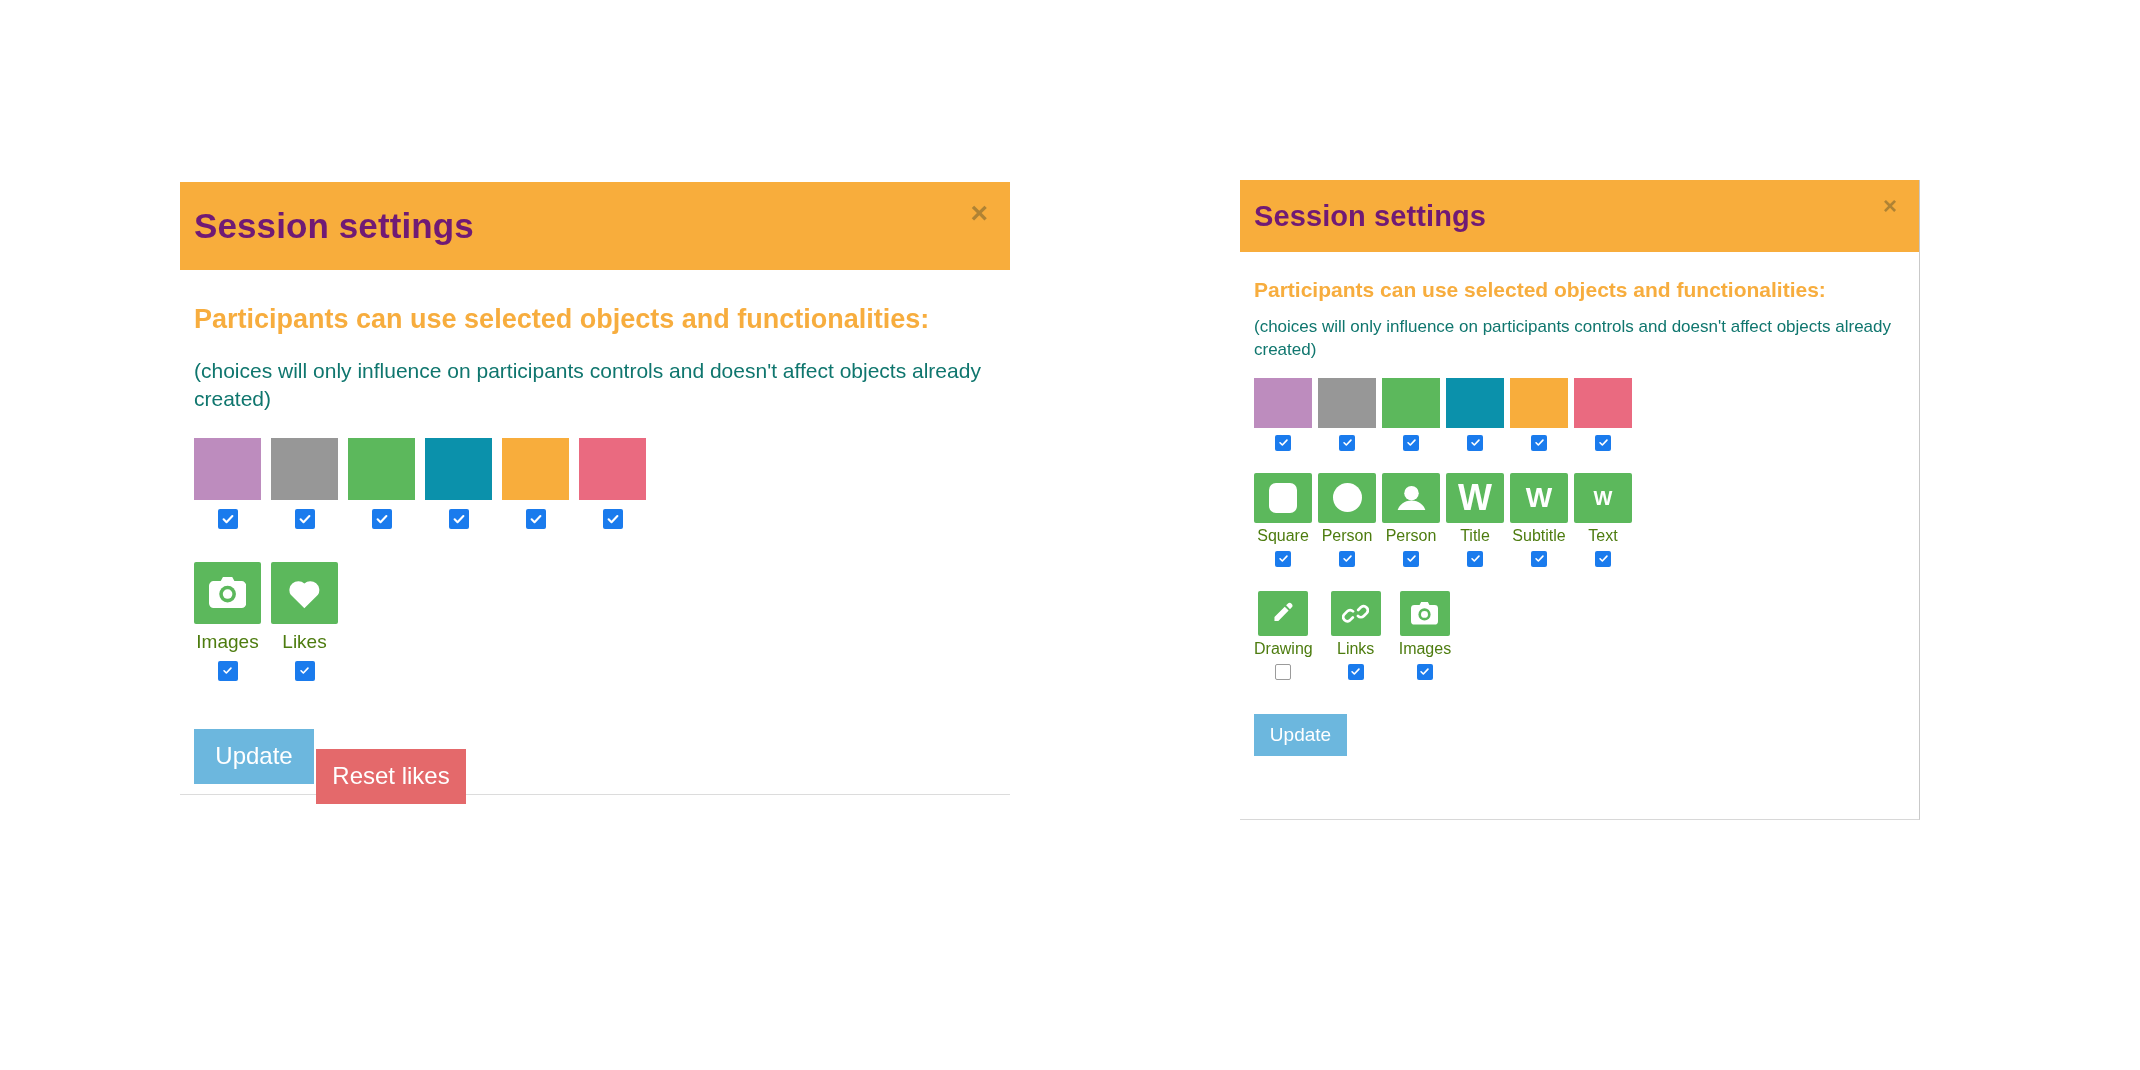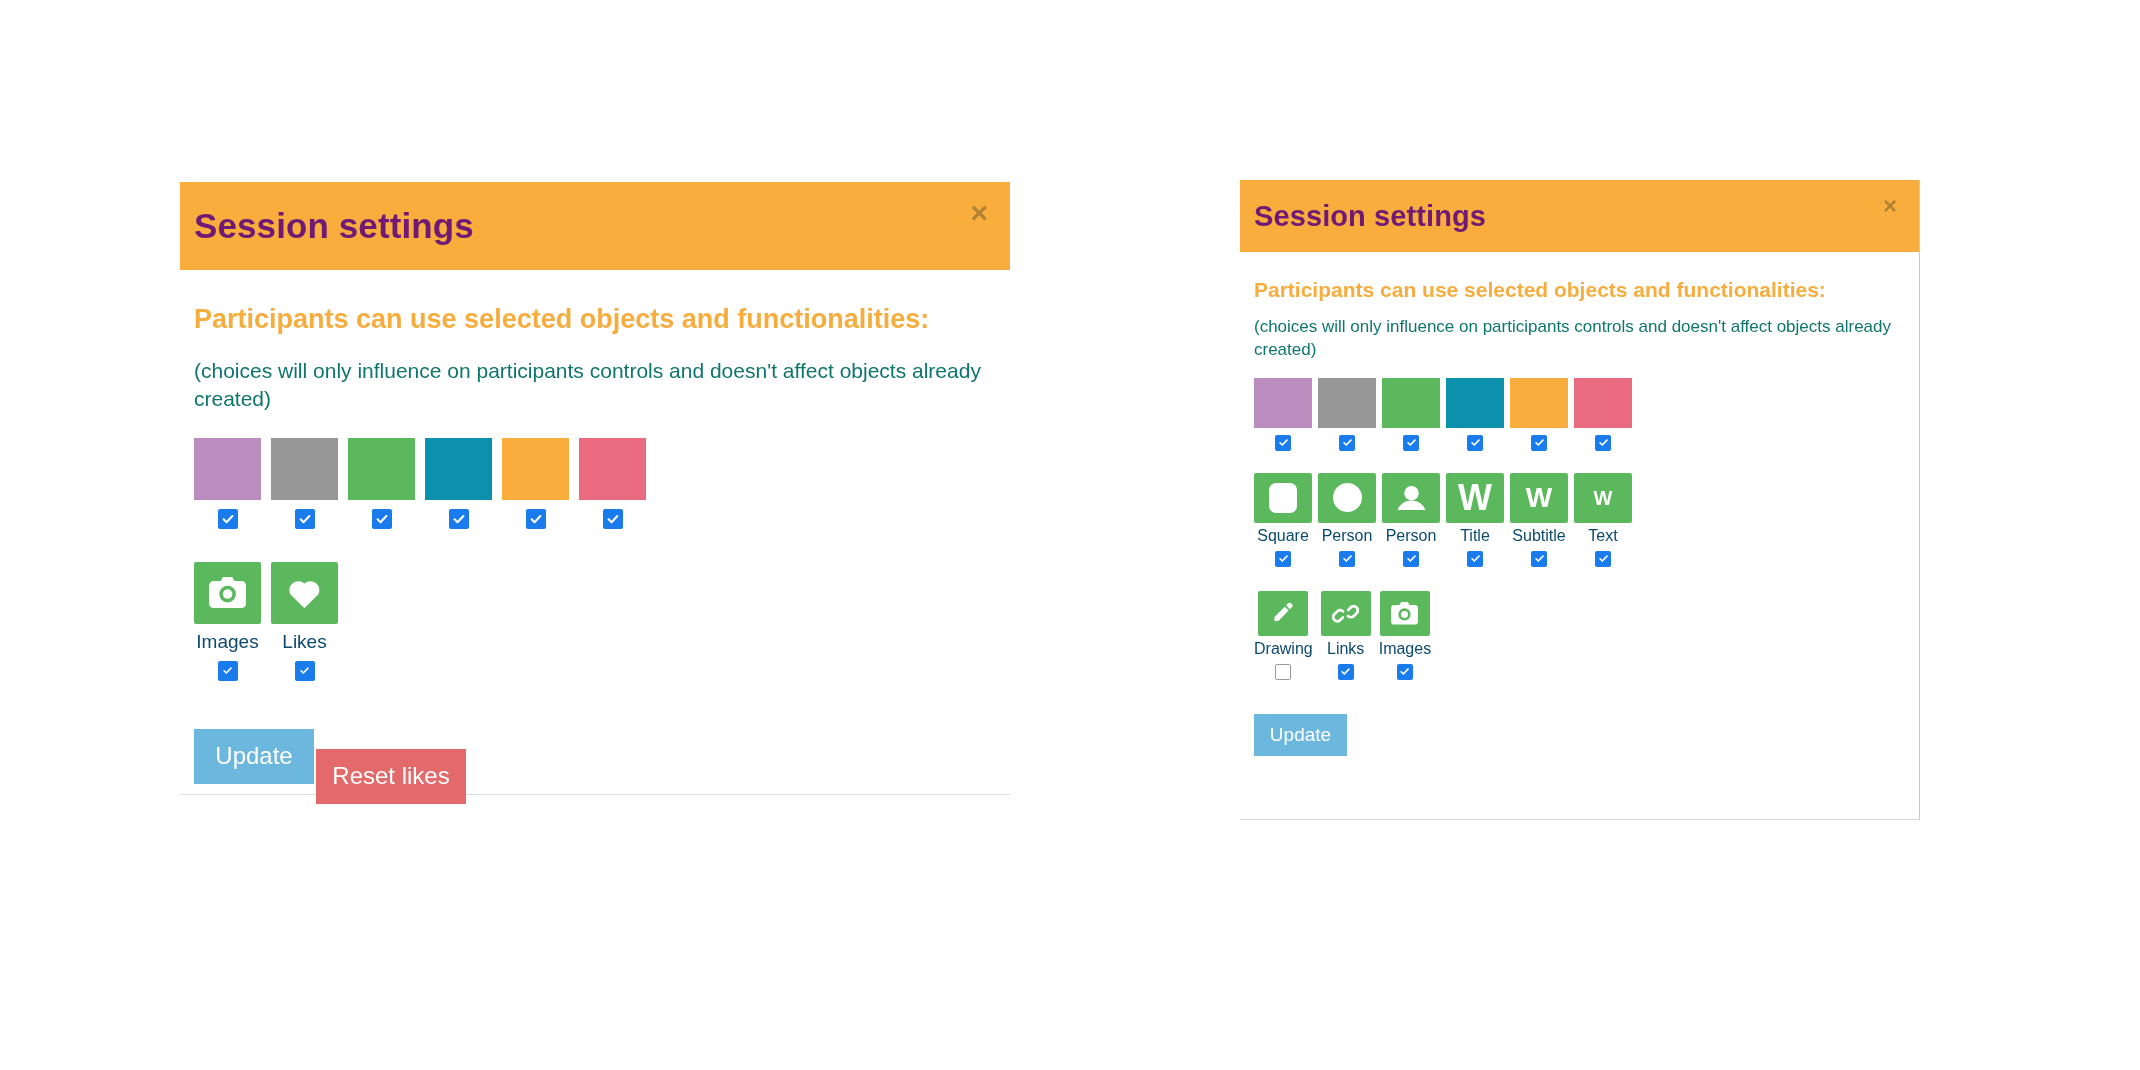--- a/index.html
+++ b/index.html
@@ -43,21 +43,21 @@
     font-weight: 600;
   }
   .section-note {
     color: #0f766e;
   }
 
   
   .tile-row { display: flex; }
   .tile-cell { display: flex; flex-direction: column; align-items: center; }
   .tile { display: flex; align-items: center; justify-content: center; }
-  .tile-label { color: #0c4a6e; text-align: center; white-space: nowrap; }
+  .tile-label { color: #4d7c0f; text-align: center; white-space: nowrap; }
 
   
   .cb {
     background: #1a7bed;
     border-radius: 2px;
     display: flex; align-items: center; justify-content: center;
     cursor: pointer;
   }
   .cb svg { display:block; }
   .cb.off { background: #ffffff; border: 1px solid #9b9b9b; }
@@ -114,21 +114,21 @@
   #wb-modal .modal-body { padding: 26px 14px 0 14px; }
   #wb-modal .section-heading { font-size: 21px; margin-bottom: 14px; }
   #wb-modal .section-note { font-size: 17px; line-height: 1.35; max-width: 650px; }
   #wb-modal .row-colors { margin-top: 16px; gap: 6px; }
   #wb-modal .row-colors .tile { width: 58px; height: 50px; }
   #wb-modal .row-colors .cb { width: 16px; height: 16px; margin-top: 7px; }
   #wb-modal .row-objects { margin-top: 22px; gap: 6px; }
   #wb-modal .row-objects .tile { width: 58px; height: 50px; }
   #wb-modal .row-objects .tile-label { font-size: 16px; margin-top: 4px; }
   #wb-modal .row-objects .cb { width: 16px; height: 16px; margin-top: 6px; }
-  #wb-modal .row-tools { margin-top: 24px; gap: 8px; }
+  #wb-modal .row-tools { margin-top: 24px; gap: 18px; }
   #wb-modal .row-tools .tile { width: 50px; height: 45px; }
   #wb-modal .row-tools .tile-label { font-size: 16px; margin-top: 4px; }
   #wb-modal .row-tools .cb { width: 16px; height: 16px; margin-top: 6px; }
   #wb-modal .btn-row { margin-top: 34px; display: flex; gap: 2px; }
   #wb-modal .btn { height: 42px; font-size: 19px; }
   #wb-modal .btn-update { width: 93px; }
 
   #caption-wall { left: 180px; top: 855px; width: 830px; font-size: 42px; }
   #caption-wb   { left: 1240px; top: 855px; width: 680px; font-size: 42px; }
 

